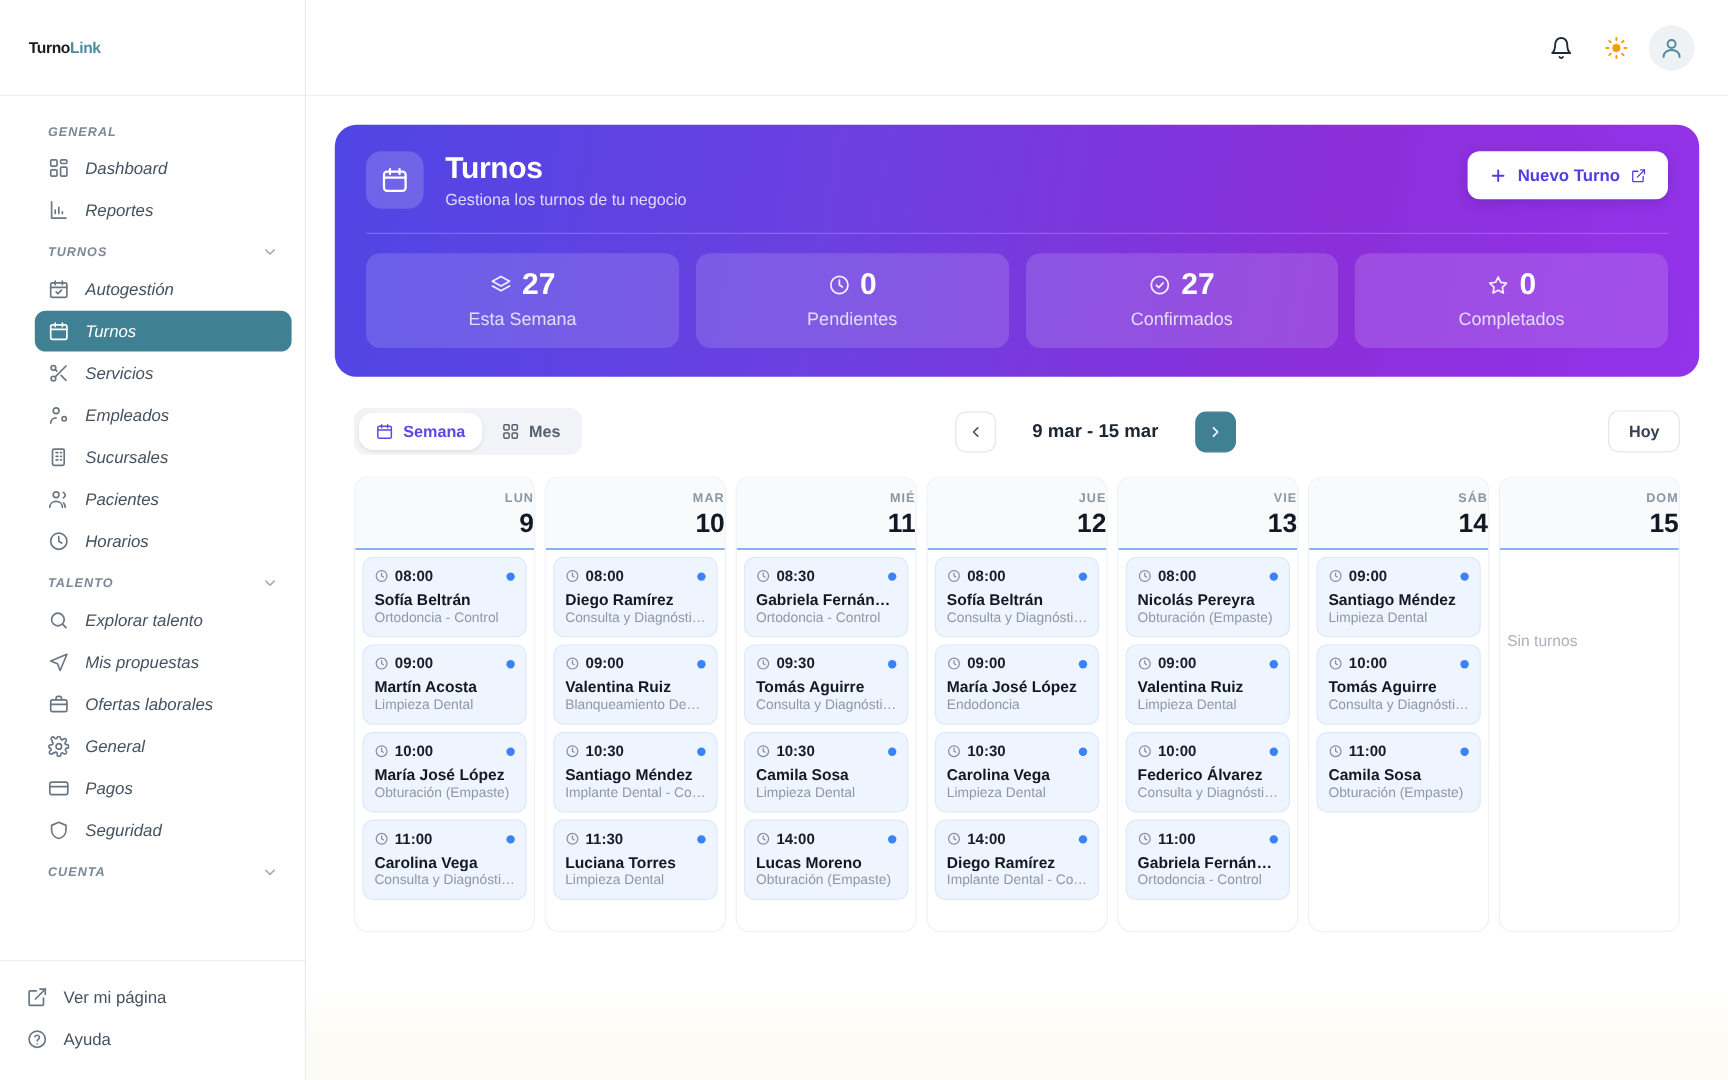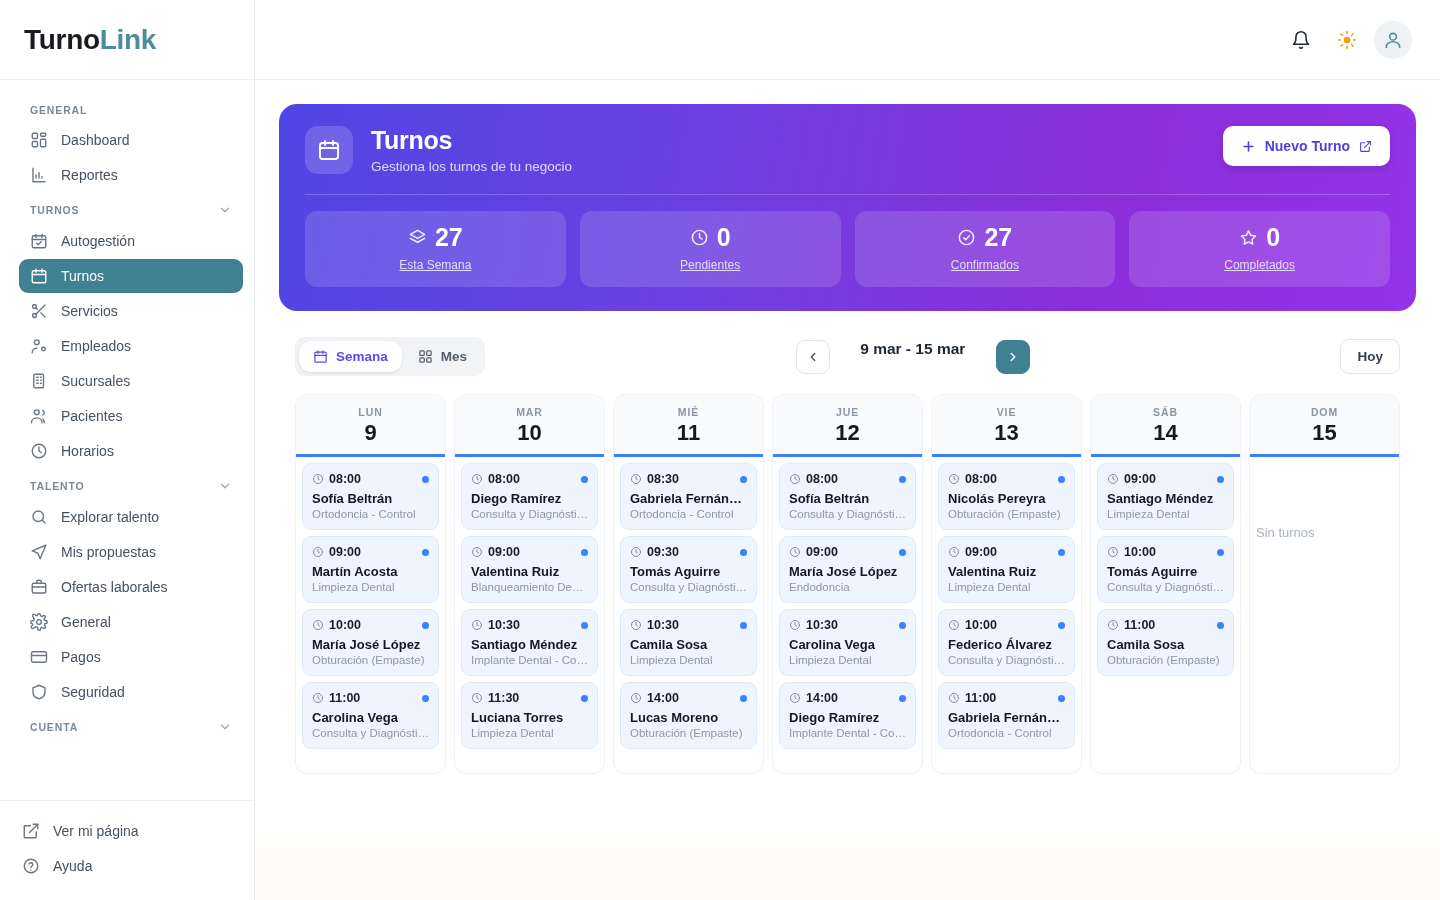--- a/index.html
+++ b/index.html
@@ -19,24 +19,24 @@
     display: flex; flex-direction: column;
     flex: 0 0 255px;
     position: relative;
   }
   .brand {
     height: 80px; display: flex; align-items: center;
     padding: 0 24px;
     border-bottom: 1px solid #eceff3;
     flex: 0 0 80px;
   }
-  .brand-text { font-size: 28px; font-weight: 700; letter-spacing: -0.3px; color: #1b1b1f; }
+  .brand-text { font-size: 13px; font-weight: 700; letter-spacing: -0.3px; color: #1b1b1f; }
   .brand-text .accent { color: #4d8b9e; font-weight: 700; }
 
-  .nav { flex: 1 1 auto; padding: 14px 0 0 8px; overflow: hidden; }
+  .nav { flex: 1 1 auto; padding: 14px 0 0 18px; overflow: hidden; font-style: italic; }
   .nav-group-label {
     display: flex; align-items: center; justify-content: space-between;
     padding: 10px 22px 6px 22px;
     font-size: 10.5px; font-weight: 700; letter-spacing: 0.85px;
     color: #7c8896; text-transform: uppercase;
   }
   .nav-group-label .chev { color: #9aa5b1; display: flex; }
   .nav-item {
     display: flex; align-items: center; gap: 13px;
     margin: 1px 11px; padding: 8px 11px;
@@ -99,39 +99,39 @@
   }
   .hero-divider { height: 1px; background: rgba(255,255,255,0.22); margin: 20px 0 16px 0; }
   .stats { display: flex; gap: 14px; }
   .stat {
     flex: 1 1 0; background: rgba(255,255,255,0.14);
     border-radius: 12px; padding: 14px 10px 15px 10px;
     text-align: center;
   }
   .stat-row { display: flex; align-items: center; justify-content: center; gap: 8px; }
   .stat-num { font-size: 25px; font-weight: 700; line-height: 1; }
-  .stat-label { font-size: 12px; color: #e2dbfa; margin-top: 8px; text-decoration: underline; }
+  .stat-label { font-size: 15px; color: #e2dbfa; margin-top: 8px; }
 
   
   .toolbar {
     display: flex; align-items: center; justify-content: space-between;
     padding: 26px 16px 18px 16px;
   }
   .seg {
     display: flex; background: #f1f3f7; border-radius: 10px; padding: 4px; gap: 2px;
   }
   .seg-btn {
     display: flex; align-items: center; gap: 8px;
     padding: 8px 14px; border-radius: 12px; border: none;
     background: transparent; cursor: pointer;
     font-size: 13.5px; font-weight: 600; color: #55606e;
     font-family: "Liberation Sans", sans-serif;
   }
   .seg-btn.active { background: #ffffff; color: #5b4ae8; box-shadow: 0 1px 3px rgba(20,20,40,0.10); }
-  .nav-center { display: flex; align-items: flex-start; gap: 18px; }
+  .nav-center { display: flex; align-items: center; gap: 18px; }
   .arrow-btn {
     width: 34px; height: 34px; border-radius: 9px;
     border: 1px solid #e3e7ec; background: #fff;
     display: flex; align-items: center; justify-content: center; cursor: pointer;
     color: #4b5563;
   }
   .arrow-btn.filled { background: #3f8093; border-color: #3f8093; color: #fff; }
   .range-label { font-size: 15.5px; font-weight: 700; color: #1d2633; min-width: 130px; text-align: center; }
   .today-btn {
     border: 1px solid #e3e7ec; background: #fff; border-radius: 9px;
@@ -148,22 +148,22 @@
   }
   .day-col {
     background: #ffffff;
     border: 1px solid #eef1f5;
     border-radius: 12px;
     display: flex; flex-direction: column;
     overflow: hidden;
   }
   .day-head {
     background: #f8fafc;
-    border-bottom: 3px solid #3b82f6;
-    text-align: center;
+    border-bottom: 1px solid #3b82f6;
+    text-align: right;
     padding: 11px 0 10px 0;
   }
   .day-name { font-size: 10.5px; font-weight: 600; letter-spacing: 0.9px; color: #8b96a4; text-transform: uppercase; }
   .day-num { font-size: 22px; font-weight: 700; color: #131922; margin-top: 3px; line-height: 1.05; }
   .day-body { padding: 6px 6px 0 6px; display: flex; flex-direction: column; gap: 6px; flex: 1 1 auto; overflow: hidden; }
   .appt {
     background: #eff5fe;
     border: 1px solid #dde9fb;
     border-radius: 9px;
     padding: 8px 9px 9px 9px;

